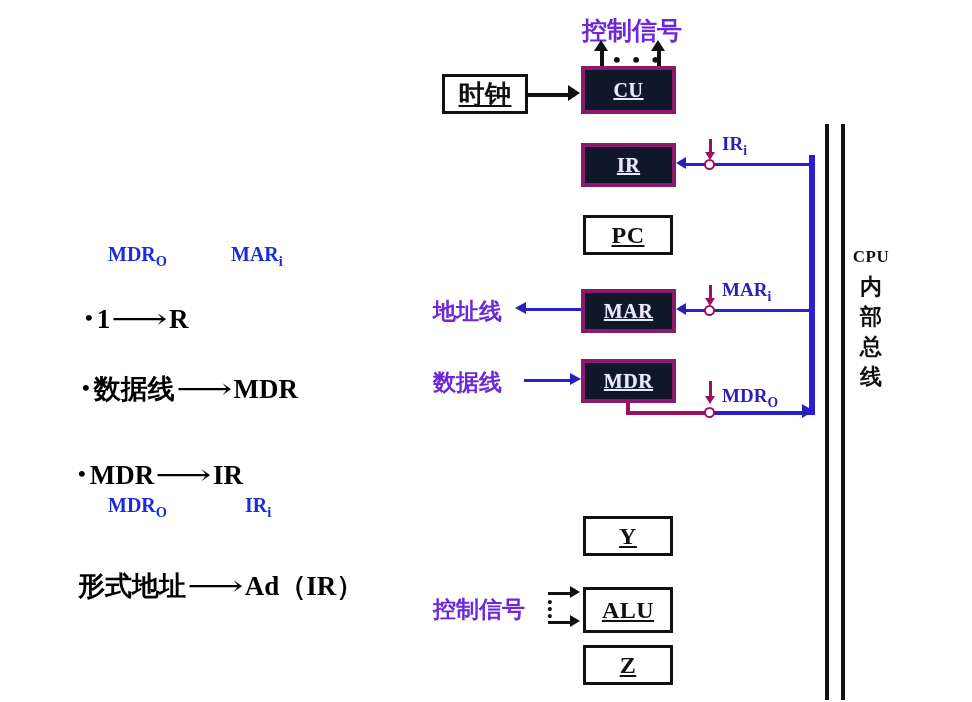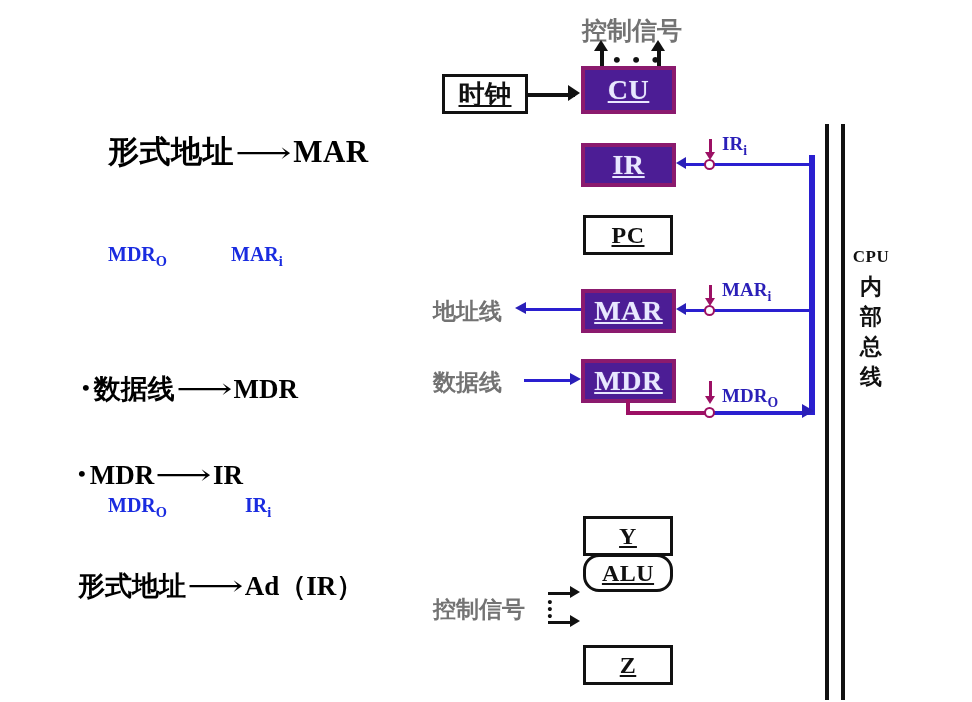--- a/index.html
+++ b/index.html
@@ -64,24 +64,24 @@
     letter-spacing: 0.5px;
     text-decoration: underline;
   }
   .box-plain {
     background: #ffffff;
     border: 3px solid #111111;
     color: #111111;
     font-size: 24px;
   }
   .box-hl {
-    background: #4c1d95;
+    background: #0f172a;
     border: 4px solid #8b1a6e;
     color: #e8e8ff;
-    font-size: 28px;
+    font-size: 20px;
     text-shadow: 0 0 1px rgba(255,255,255,.5);
   }
   .box-clock {
     background: #ffffff;
     border: 3px solid #111111;
     color: #111111;
     font-size: 26px;
     font-weight: 700;
   }
 
@@ -93,21 +93,21 @@
   .blu { border-color: #2a1fd0; }
   .mag { border-color: #9c1064; }
 
   .tri { position: absolute; width: 0; height: 0; }
 
   
   .lab-cn {
     position: absolute;
     font-size: 23px;
     font-weight: 700;
-    color: #737373;
+    color: #6d28d9;
     white-space: nowrap;
     font-family: Liberation Mono, monospace;
   }
   .lab-sig {
     position: absolute;
     font-size: 19px;
     font-weight: 700;
     color: #2a1fb8;
     white-space: nowrap;
   }
@@ -141,31 +141,31 @@
     color: #111111;
     line-height: 30px;
   }
   .cpu-label .en { font-size: 17px; letter-spacing: 0.5px; }
 </style>
 </head>
 <body>
 
 <div id="page">
 
-  <div class="abs left-title">
-    <span>形式地址</span><span class="arrow-glyph">⟶</span><span>MAR</span>
-  </div>
 
   <div class="sub" style="left:108px; top:243px;">
     <span>MDR</span><sub>O</sub>
   </div>
   <div class="sub" style="left:231px; top:243px;">
     <span>MAR</span><sub>i</sub>
   </div>
 
+  <div class="abs step" style="left:85px; top:303px;">
+    <span class="bullet">•</span><span>1</span><span class="arrow-glyph">⟶</span><span>R</span>
+  </div>
 
   <div class="abs step" style="left:78px; top:459px;">
     <span class="bullet">•</span><span>MDR</span><span class="arrow-glyph">⟶</span><span>IR</span>
   </div>
 
   <div class="abs step" style="left:82px; top:371px;">
     <span class="bullet">•</span><span>数据线</span><span class="arrow-glyph">⟶</span><span>MDR</span>
   </div>
   <div class="sub" style="left:108px; top:494px;">
     <span>MDR</span><sub>O</sub>
@@ -252,21 +252,21 @@
   <div class="line-v mag" style="left:709px; top:381px; height:18px; border-left-width:3px;"></div>
   <div class="tri" style="left:705px; top:396px; border-left:5px solid transparent; border-right:5px solid transparent; border-top:8px solid #9c1064;"></div>
   <div class="abs" style="left:704px; top:407px; width:11px; height:11px; border:2px solid #9c1064; border-radius:50%; background:#ffffff; box-sizing:border-box;"></div>
   <div class="lab-sig" style="left:722px; top:385px;">
     <span>MDR</span><sub>O</sub>
   </div>
 
 
   <div class="box box-plain" style="left:583px; top:516px; width:90px; height:40px;">Y</div>
 
-  <div class="box box-plain" style="left:583px; top:554px; width:90px; height:38px;border-radius:16px;">ALU</div>
+  <div class="box box-plain" style="left:583px; top:587px; width:90px; height:46px;">ALU</div>
   <div class="lab-cn" style="left:433px; top:594px;">控制信号</div>
 
   <div class="line-h blk" style="left:548px; top:592px; width:27px; border-top-width:3px;"></div>
   <div class="tri" style="left:570px; top:586px; border-top:6px solid transparent; border-bottom:6px solid transparent; border-left:10px solid #111111;"></div>
   <div class="line-h blk" style="left:548px; top:621px; width:27px; border-top-width:3px;"></div>
   <div class="tri" style="left:570px; top:615px; border-top:6px solid transparent; border-bottom:6px solid transparent; border-left:10px solid #111111;"></div>
   <div class="vdots" style="left:546px; top:599px;">
     <div>•</div>
       <div>•</div>
       <div>•</div>

